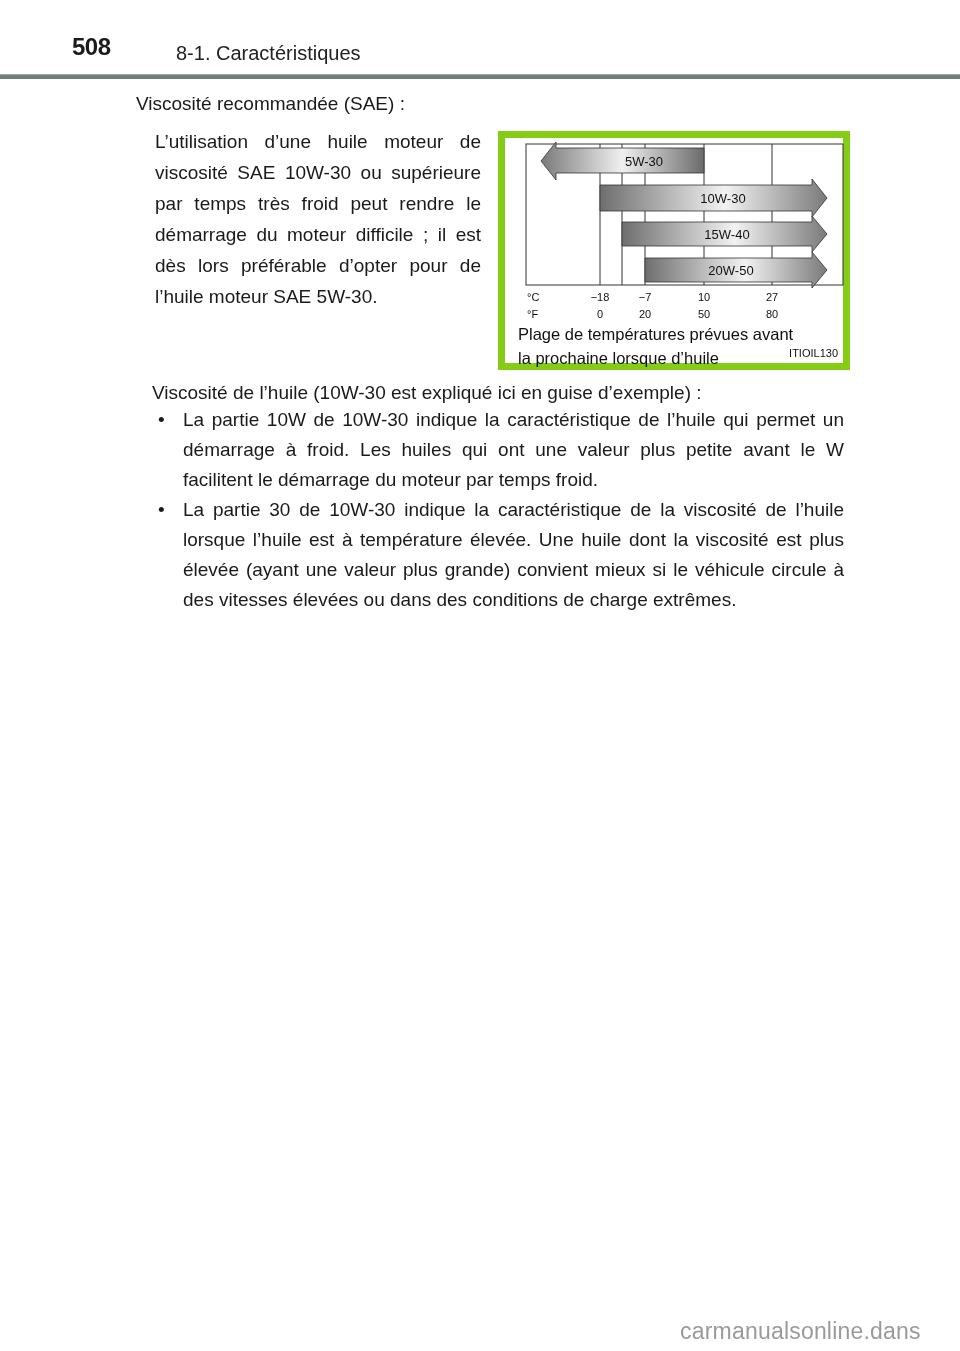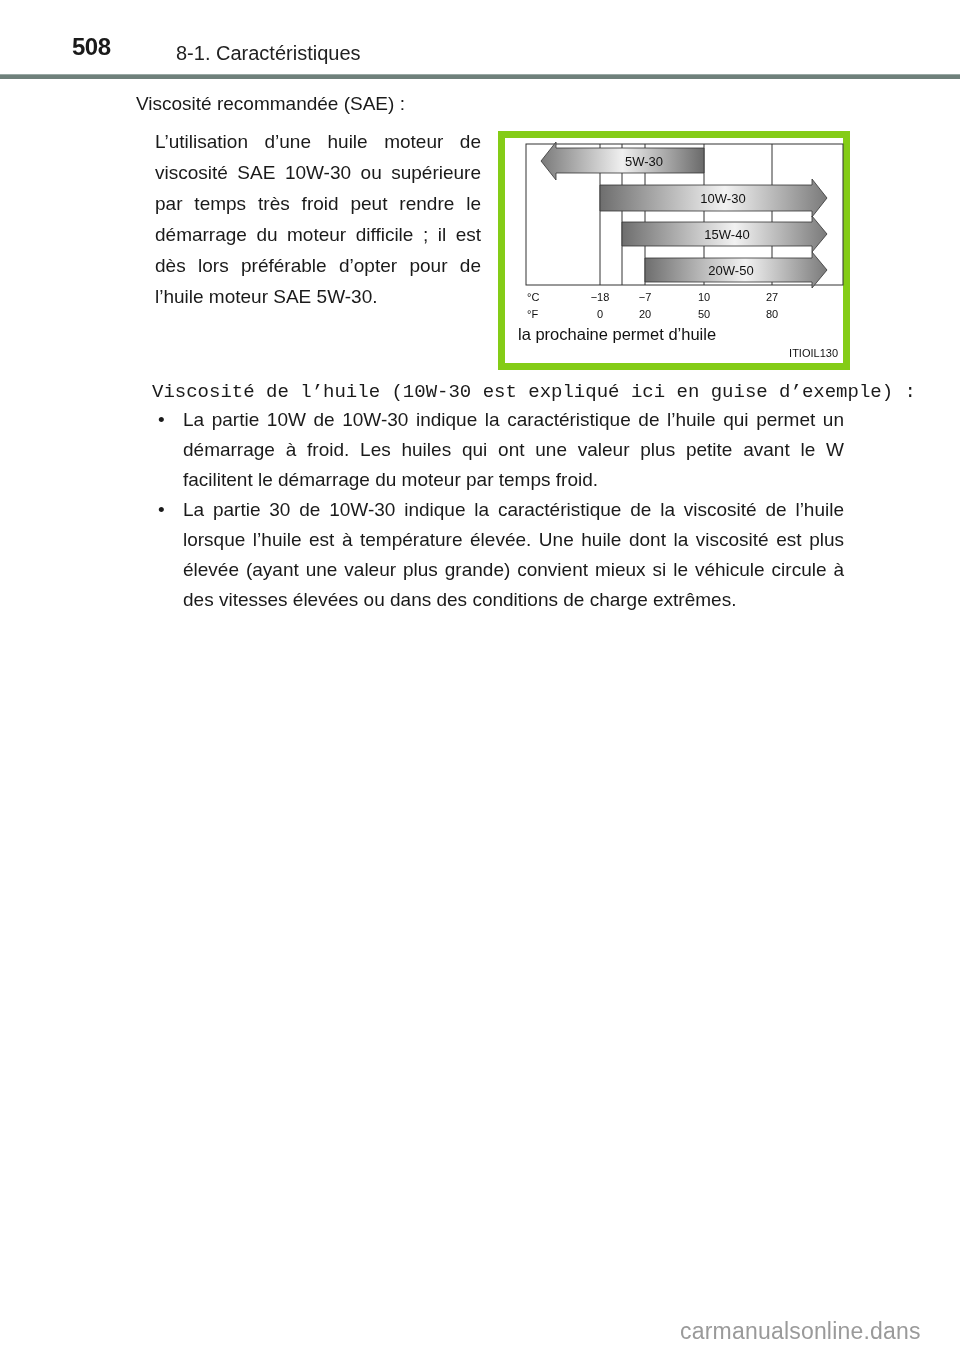--- a/index.html
+++ b/index.html
@@ -3,21 +3,21 @@
 <meta charset="utf-8">
 <style>
   html, body { margin:0; padding:0; background:#ffffff; }
   body { width:960px; height:1351px; position:relative; font-family:"Liberation Sans", sans-serif; color:#1a1a1a; overflow:hidden; }
   .page-number { position:absolute; left:72px; top:33px; font-size:24px; font-weight:bold; letter-spacing:-0.5px;text-align:right; }
   .section-title { position:absolute; left:176px; top:42px; font-size:20px; color:#222; }
   .header-rule { position:absolute; left:0; top:74px; width:960px; height:5px; background:#6f807b; border-top:1px solid #9aa9a5; box-sizing:border-box; }
   .p { position:absolute; font-size:19px; line-height:31px; }
   .subtitle { left:136px; top:88px; }
   .intro { left:136px; top:126px; width:326px; text-align:justify; text-align-last:left;margin-left:19px; }
-  .explain-title { left:152px; top:377px;font-family:Liberation Mono, monospace; }
+  .explain-title { left:152px; top:377px; }
   .bullets { position:absolute; left:152px; top:405px; width:692px; margin:0; padding:0; list-style:none; font-size:19px; line-height:30px; }
   .bullets li { position:relative; padding-left:31px; text-align:justify; margin-bottom:0; }
   .bullet-dot { position:absolute; left:6px; top:0; }
   .figure { position:absolute; left:498px; top:131px; width:352px; height:239px; border:7px solid #84cc16; box-sizing:border-box; }
   .figure svg { position:absolute; left:0; top:0; }
   .fig-caption { position:absolute; left:13px; top:184px; font-size:16.5px; line-height:24px; color:#111; }
   .fig-code { position:absolute; right:5px; bottom:4px; font-size:11px; color:#111; }
   .watermark { position:absolute; left:680px; top:1318px; font-size:23px; color:#9a9a9a; letter-spacing:0.2px; }
 </style>
 </head>
@@ -73,21 +73,22 @@
       <text x="199" y="163">10</text>
       <text x="267" y="163">27</text>
       <text x="22" y="180" text-anchor="start">°F</text>
       <text x="95" y="180">0</text>
       <text x="140" y="180">20</text>
       <text x="199" y="180">50</text>
       <text x="267" y="180">80</text>
     </g>
   </svg>
   <div class="fig-caption">
-    <div>la prochaine permet d’huile</div>
+    <div>Plage de températures prévues avant</div>
+    <div>la prochaine lorsque d’huile</div>
   </div>
   <div class="fig-code">ITIOIL130</div>
 </div>
 
 <div class="p explain-title">Viscosité de l’huile (10W-30 est expliqué ici en guise d’exemple) :</div>
 <ul class="bullets">
   <li>
     <span class="bullet-dot">•</span>
     <span>La partie 10W de 10W-30 indique la caractéristique de l’huile qui permet un démarrage à froid. Les huiles qui ont une valeur plus petite avant le W facilitent le démarrage du moteur par temps froid.</span>
   </li>

